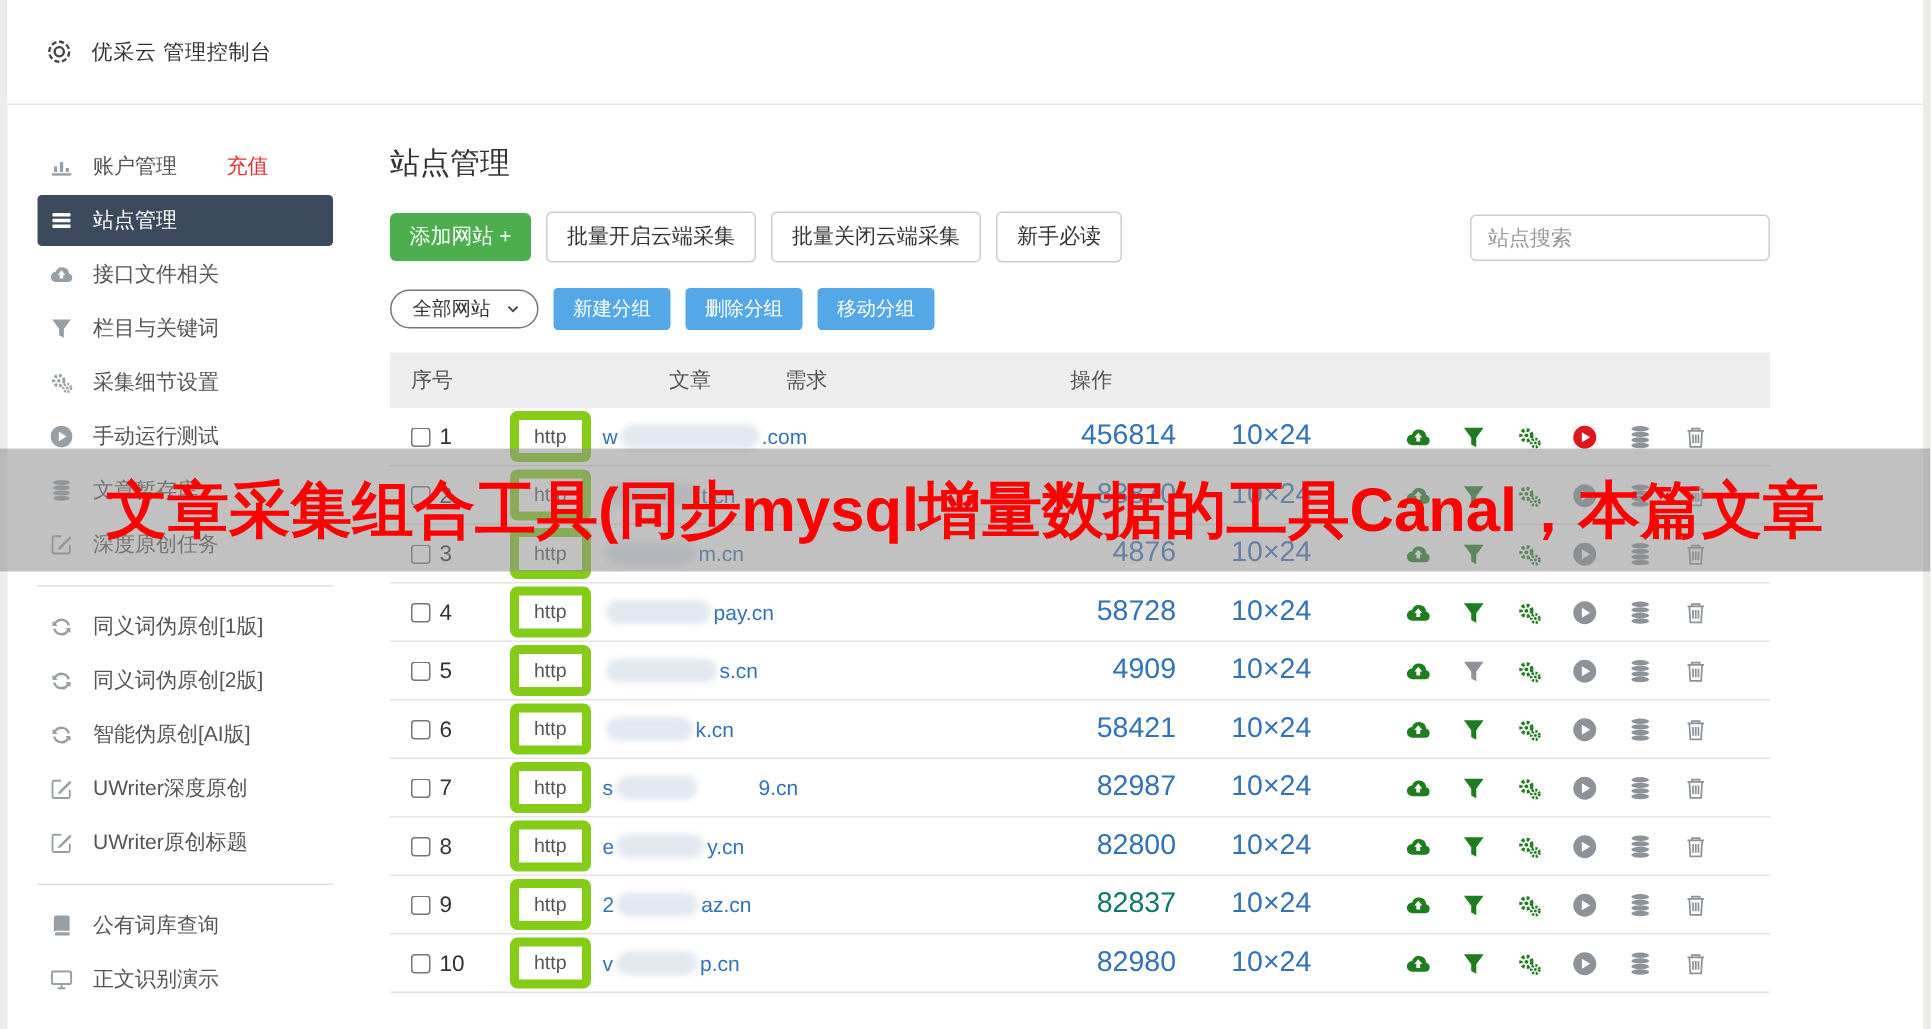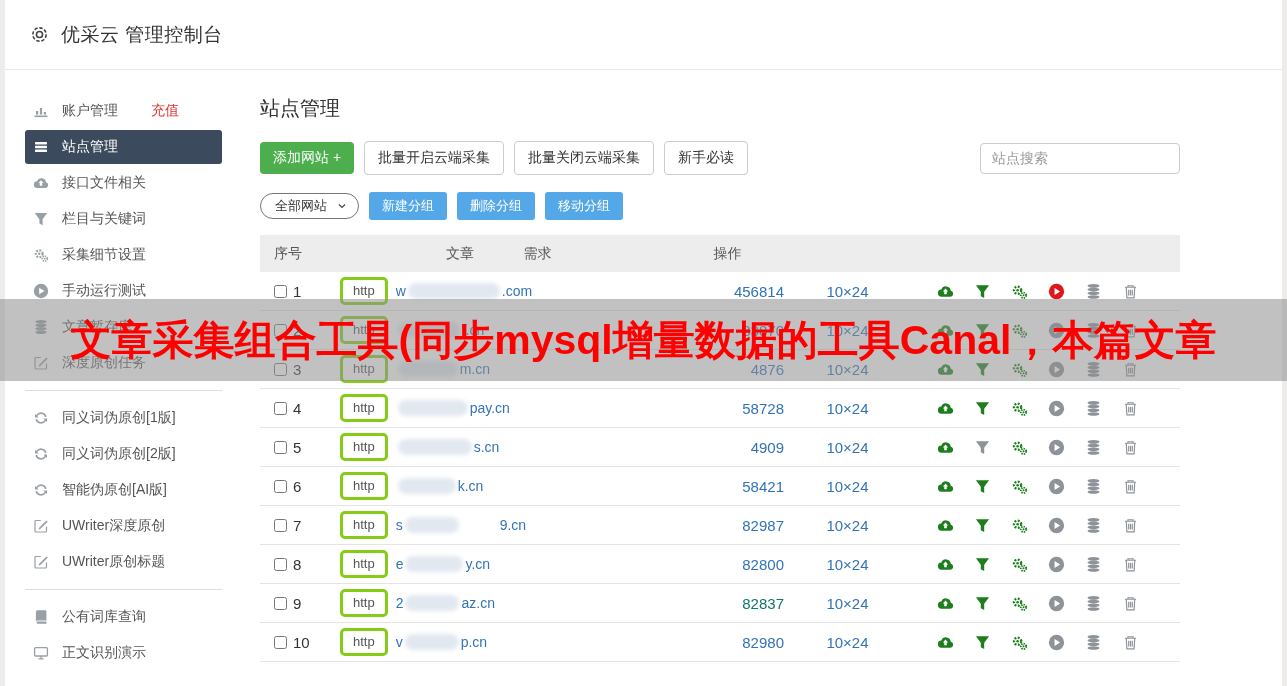--- a/index.html
+++ b/index.html
@@ -8,21 +8,21 @@
     font-family: "Liberation Sans", "DejaVu Sans", sans-serif;
     background:#edecea;
     position:relative;
     overflow:hidden;
     color:#333;
   }
   .page { position:absolute; left:5px; top:0; width:1277px; height:686px; background:#fff; }
   
   .app-header { height:70px; border-bottom:1px solid #e7e7e7; display:flex; align-items:center; padding-left:24px; gap:11px; background:#fff; }
   .app-header .logo { color:#444; font-size:21px; display:inline-flex; }
-  .app-title { font-size:19px; color:#333; letter-spacing:.5px; }
+  .app-title { font-size:14px; color:#333; letter-spacing:.5px; }
   
   .body-row { display:flex; height:615px; }
   .sidebar { width:243px; padding-top:24px; flex:none; }
   .side-item { height:34px; margin:0 26px 2px 20px; padding-left:8px; border-radius:3px;
                display:flex; align-items:center; gap:13px; font-size:14px; color:#555; cursor:pointer; white-space:nowrap; }
   .side-item .ico { color:#98a0a6; font-size:16px; }
   .side-item.active { color:#fff; }
   .side-item.active .ico { color:#fff; }
   .side-badge { margin-left:20px; font-size:14px; }
   .side-divider { height:1px; background:#ddd; margin:10px 26px 10px 20px; }
@@ -47,26 +47,26 @@
   .t-head { display:flex; align-items:center; background:#ededed; height:37px; color:#555; }
   .t-row  { display:flex; align-items:center; height:39px; border-bottom:1px solid #e4e4e4; }
   .c1 { width:80px;  padding-left:14px; display:flex; align-items:center; }
   .c2 { width:310px; display:flex; align-items:center; }
   .c3 { width:150px; text-align:right; padding-right:16px; }
   .c4 { width:95px;  text-align:center; }
   .c5 { width:285px; display:flex; align-items:center; justify-content:center; gap:20px; }
   .t-head .c2 { justify-content:center; }
   .t-row input[type=checkbox] { width:13px; height:13px; margin-right:6px; cursor:pointer; }
   .row-index { font-size:15px; color:#333; }
-  .proto-badge { display:inline-block; border:3px solid #84cc16; border-radius:5px; background:#fff;
+  .proto-badge { display:inline-block; border:6px solid #84cc16; border-radius:5px; background:#fff;
                  padding:3px 10px 4px; font-size:13px; color:#555; margin-right:8px; }
   .blur-blob { display:inline-block; height:16px; border-radius:8px; background:#e2e8f0;
                filter:blur(2px); vertical-align:middle; margin:0 2px; }
   .site-text { font-size:14px; }
-  .num { font-size:15px; }
+  .num { font-size:19px; }
   .c5 .ico { font-size:17px; display:inline-flex; cursor:pointer; }
   .ico { display:inline-flex; line-height:0; }
   .ico svg { width:1em; height:1em; }
   
   .overlay-band { position:absolute; left:0; top:299px; width:1287px; height:82px;
                   background:rgba(142,142,142,.55); z-index:20;
                   display:flex; align-items:center; justify-content:center; pointer-events:none; }
   .overlay-band span { font-size:41px; font-weight:600; white-space:nowrap; }
 </style>
 </head>

